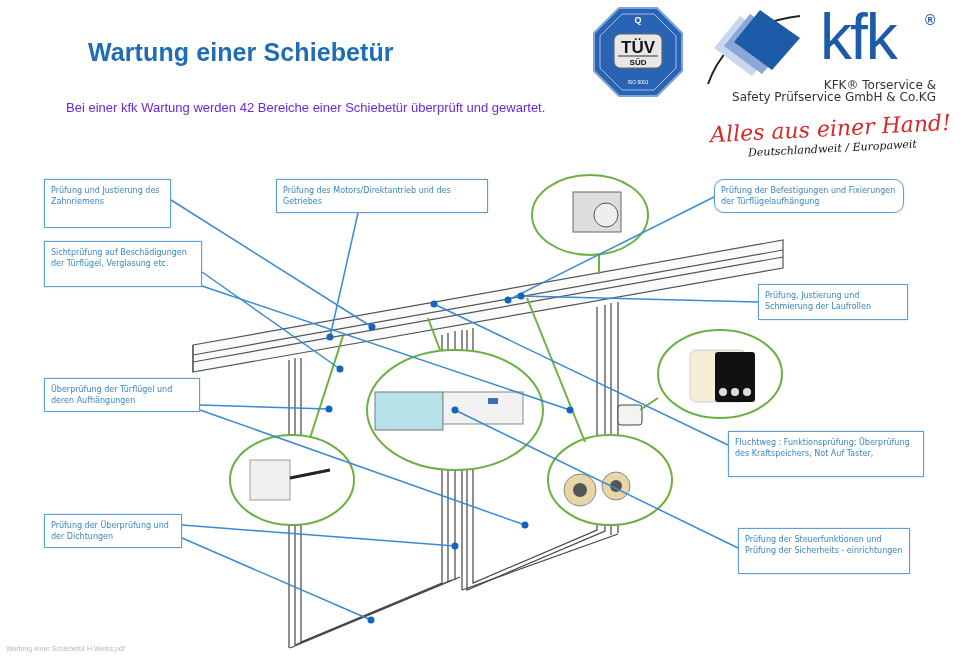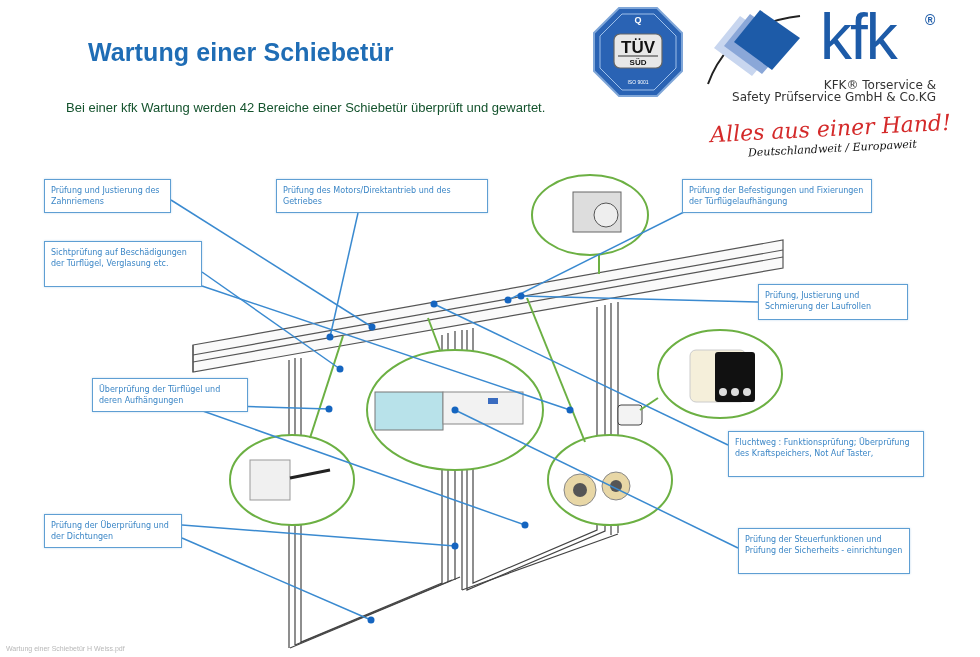--- a/index.html
+++ b/index.html
@@ -1,18 +1,18 @@
 <!DOCTYPE html>
 <html><head>
 <meta charset="utf-8">
 <style>
   html,body{margin:0;padding:0;background:#ffffff;}
   body{width:980px;height:657px;position:relative;overflow:hidden;font-family:"Liberation Sans",sans-serif;}
   .title{position:absolute;left:66px;top:38px;font-size:25px;font-weight:bold;color:#1f6db5;letter-spacing:0.1px;margin-left:22px;}
-  .subtitle{position:absolute;left:66px;top:100px;font-size:13px;color:#14532d;}
+  .subtitle{position:absolute;left:66px;top:100px;font-size:13px;color:#6d28d9;}
   .footer{position:absolute;left:6px;top:645px;font-size:7px;color:#b8b8b8;}
   .callout{position:absolute;border:1.5px solid #5f9fd3;background:#fff;color:#3b86c6;font-family:"DejaVu Sans",sans-serif;font-size:8px;line-height:11px;padding:5px 6px;box-sizing:border-box;box-shadow:0 0 2px rgba(95,159,211,0.4);}
   svg#diagram{position:absolute;left:0;top:0;}
   .kfk-text{position:absolute;left:820px;top:0px;font-size:64px;font-weight:normal;color:#1d5ba8;letter-spacing:-2px;font-family:"Liberation Sans",sans-serif;}
   .kfk-reg{position:absolute;left:925px;top:12px;font-size:14px;color:#1d5ba8;font-weight:bold;}
   .kfk-company{position:absolute;right:44px;top:79px;text-align:right;font-size:12px;line-height:12px;color:#333;font-family:"DejaVu Sans",sans-serif;}
   .slogan{position:absolute;left:710px;top:116px;font-size:22px;color:#d42a2a;font-family:"DejaVu Serif",serif;font-style:italic;transform:rotate(-3deg);}
   .slogan-sub{position:absolute;left:748px;top:142px;font-size:11px;color:#111;font-family:"DejaVu Serif",serif;font-style:italic;transform:rotate(-3deg);}
   .tuv{position:absolute;left:592px;top:6px;width:92px;height:92px;}
 </style>
@@ -133,23 +133,23 @@
       <circle cx="521" cy="296" r="3.5" fill="#1565c0"></circle>
       <circle cx="329" cy="409" r="3.5" fill="#1565c0"></circle>
       <circle cx="525" cy="525" r="3.5" fill="#1565c0"></circle>
       <circle cx="434" cy="304" r="3.5" fill="#1565c0"></circle>
       <circle cx="455" cy="546" r="3.5" fill="#1565c0"></circle>
       <circle cx="371" cy="620" r="3.5" fill="#1565c0"></circle>
       <circle cx="455" cy="410" r="3.5" fill="#1565c0"></circle>
     </g>
 </svg>
 
-<div class="callout" style="left:44px;top:179px;width:127px;height:34px;">Prüfung und Justierung des Zahnriemens</div>
+<div class="callout" style="left:44px;top:179px;width:127px;height:49px;">Prüfung und Justierung des Zahnriemens</div>
 <div class="callout" style="left:276px;top:179px;width:212px;height:34px;">Prüfung des Motors/Direktantrieb und des Getriebes</div>
-<div class="callout" style="left:682px;top:179px;width:190px;height:34px;">Prüfung der Befestigungen und Fixierungen der Türflügelaufhängung</div>
+<div class="callout" style="left:714px;top:179px;width:190px;height:34px;border-radius:10px;">Prüfung der Befestigungen und Fixierungen der Türflügelaufhängung</div>
 <div class="callout" style="left:44px;top:241px;width:158px;height:46px;">Sichtprüfung auf Beschädigungen der Türflügel, Verglasung etc.</div>
 <div class="callout" style="left:758px;top:284px;width:150px;height:36px;">Prüfung, Justierung und Schmierung der Laufrollen</div>
-<div class="callout" style="left:44px;top:378px;width:156px;height:34px;margin-left:48px;">Überprüfung der Türflügel und deren Aufhängungen</div>
+<div class="callout" style="left:44px;top:378px;width:156px;height:34px;">Überprüfung der Türflügel und deren Aufhängungen</div>
 <div class="callout" style="left:728px;top:431px;width:196px;height:46px;">Fluchtweg : Funktionsprüfung; Überprüfung des Kraftspeichers, Not Auf Taster,</div>
 <div class="callout" style="left:44px;top:514px;width:138px;height:34px;">Prüfung der Überprüfung und der Dichtungen</div>
 <div class="callout" style="left:738px;top:528px;width:172px;height:46px;">Prüfung der Steuerfunktionen und Prüfung der Sicherheits - einrichtungen</div>
 
 <div class="footer">Wartung einer Schiebetür H Weiss.pdf</div>
 
 </body></html>

